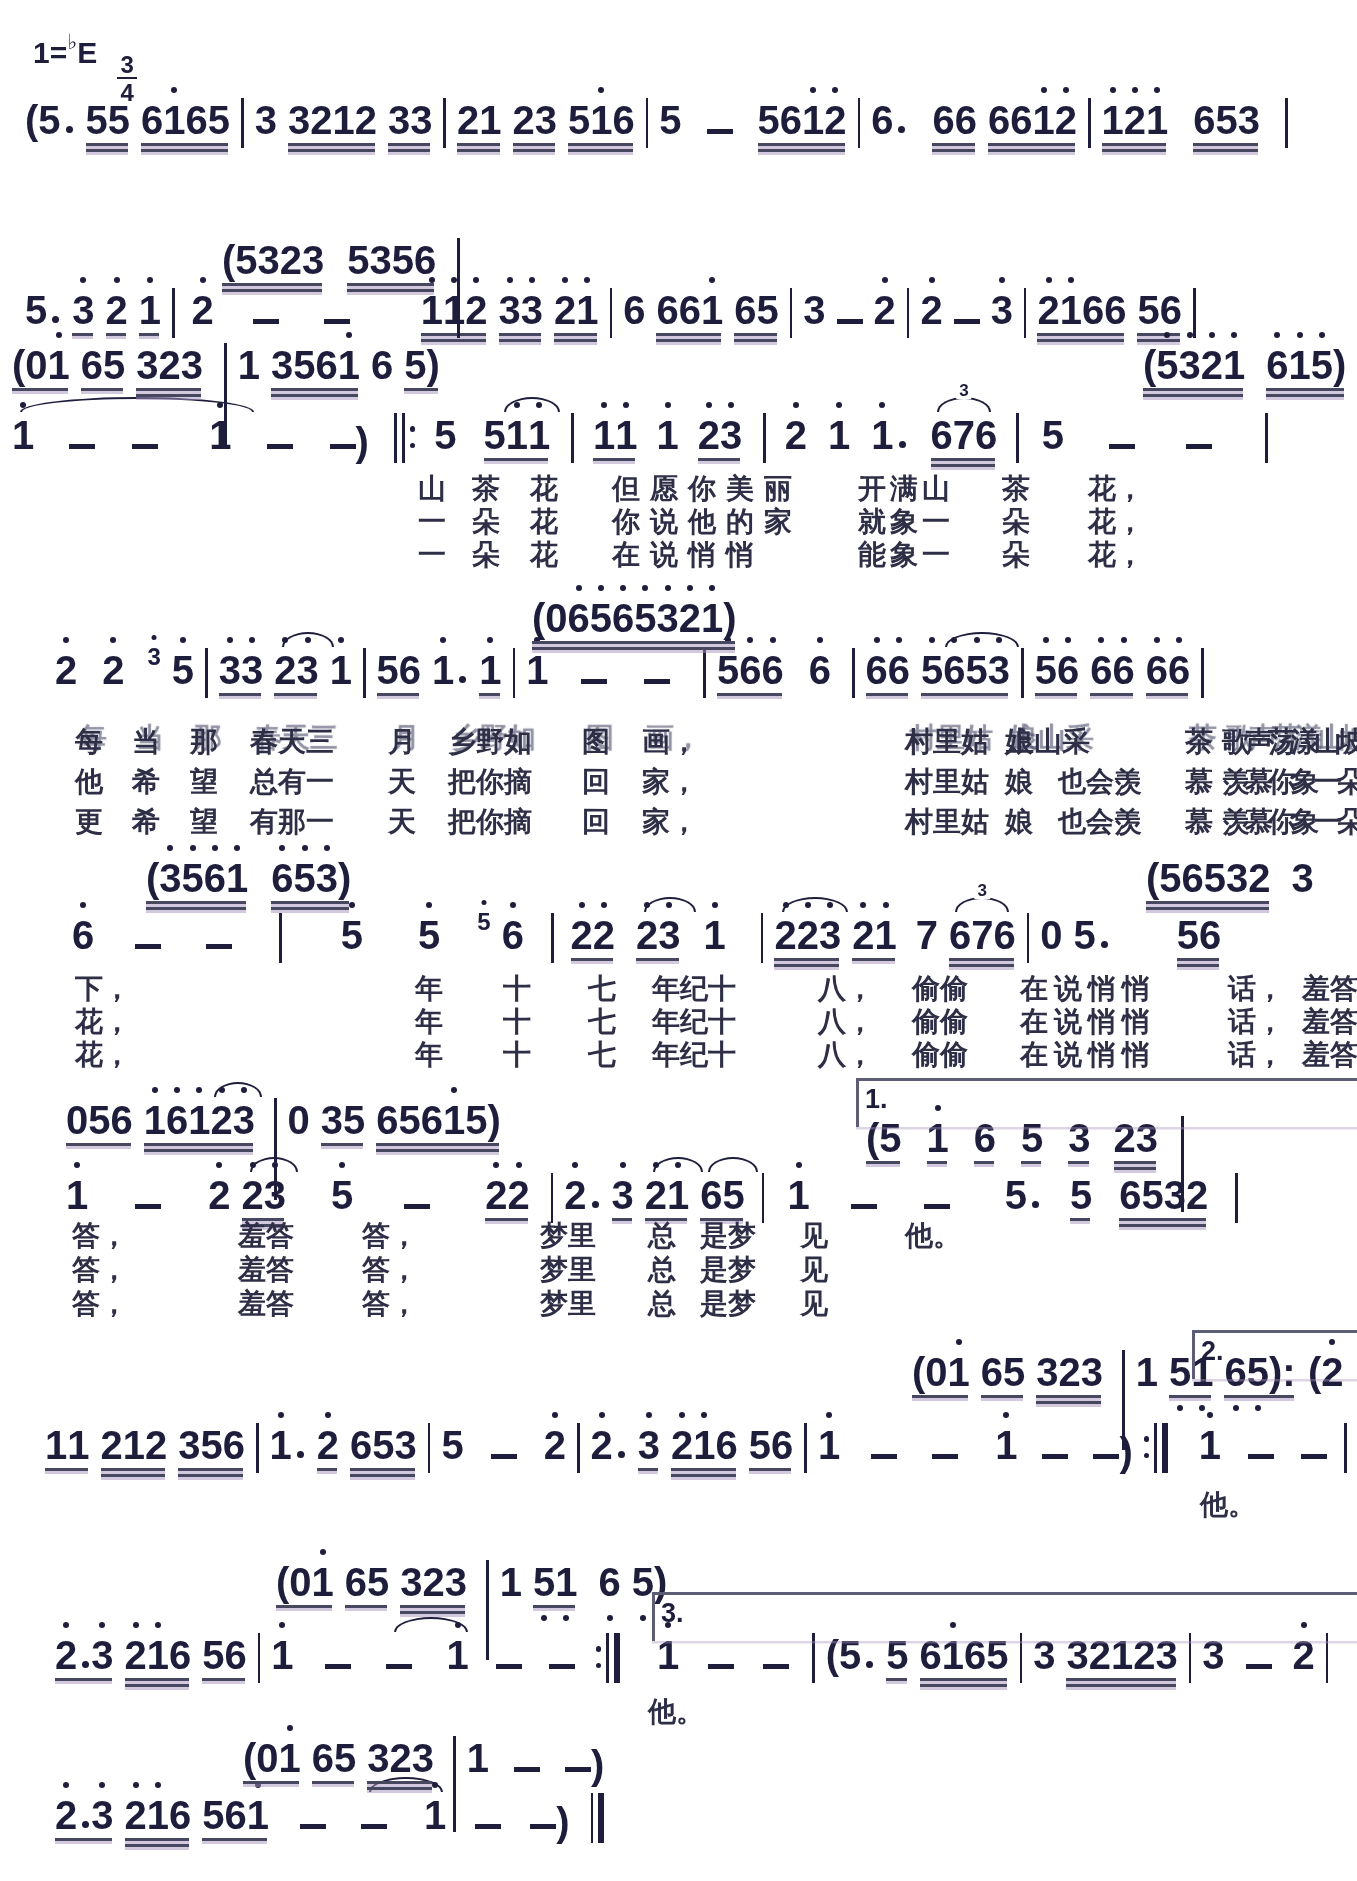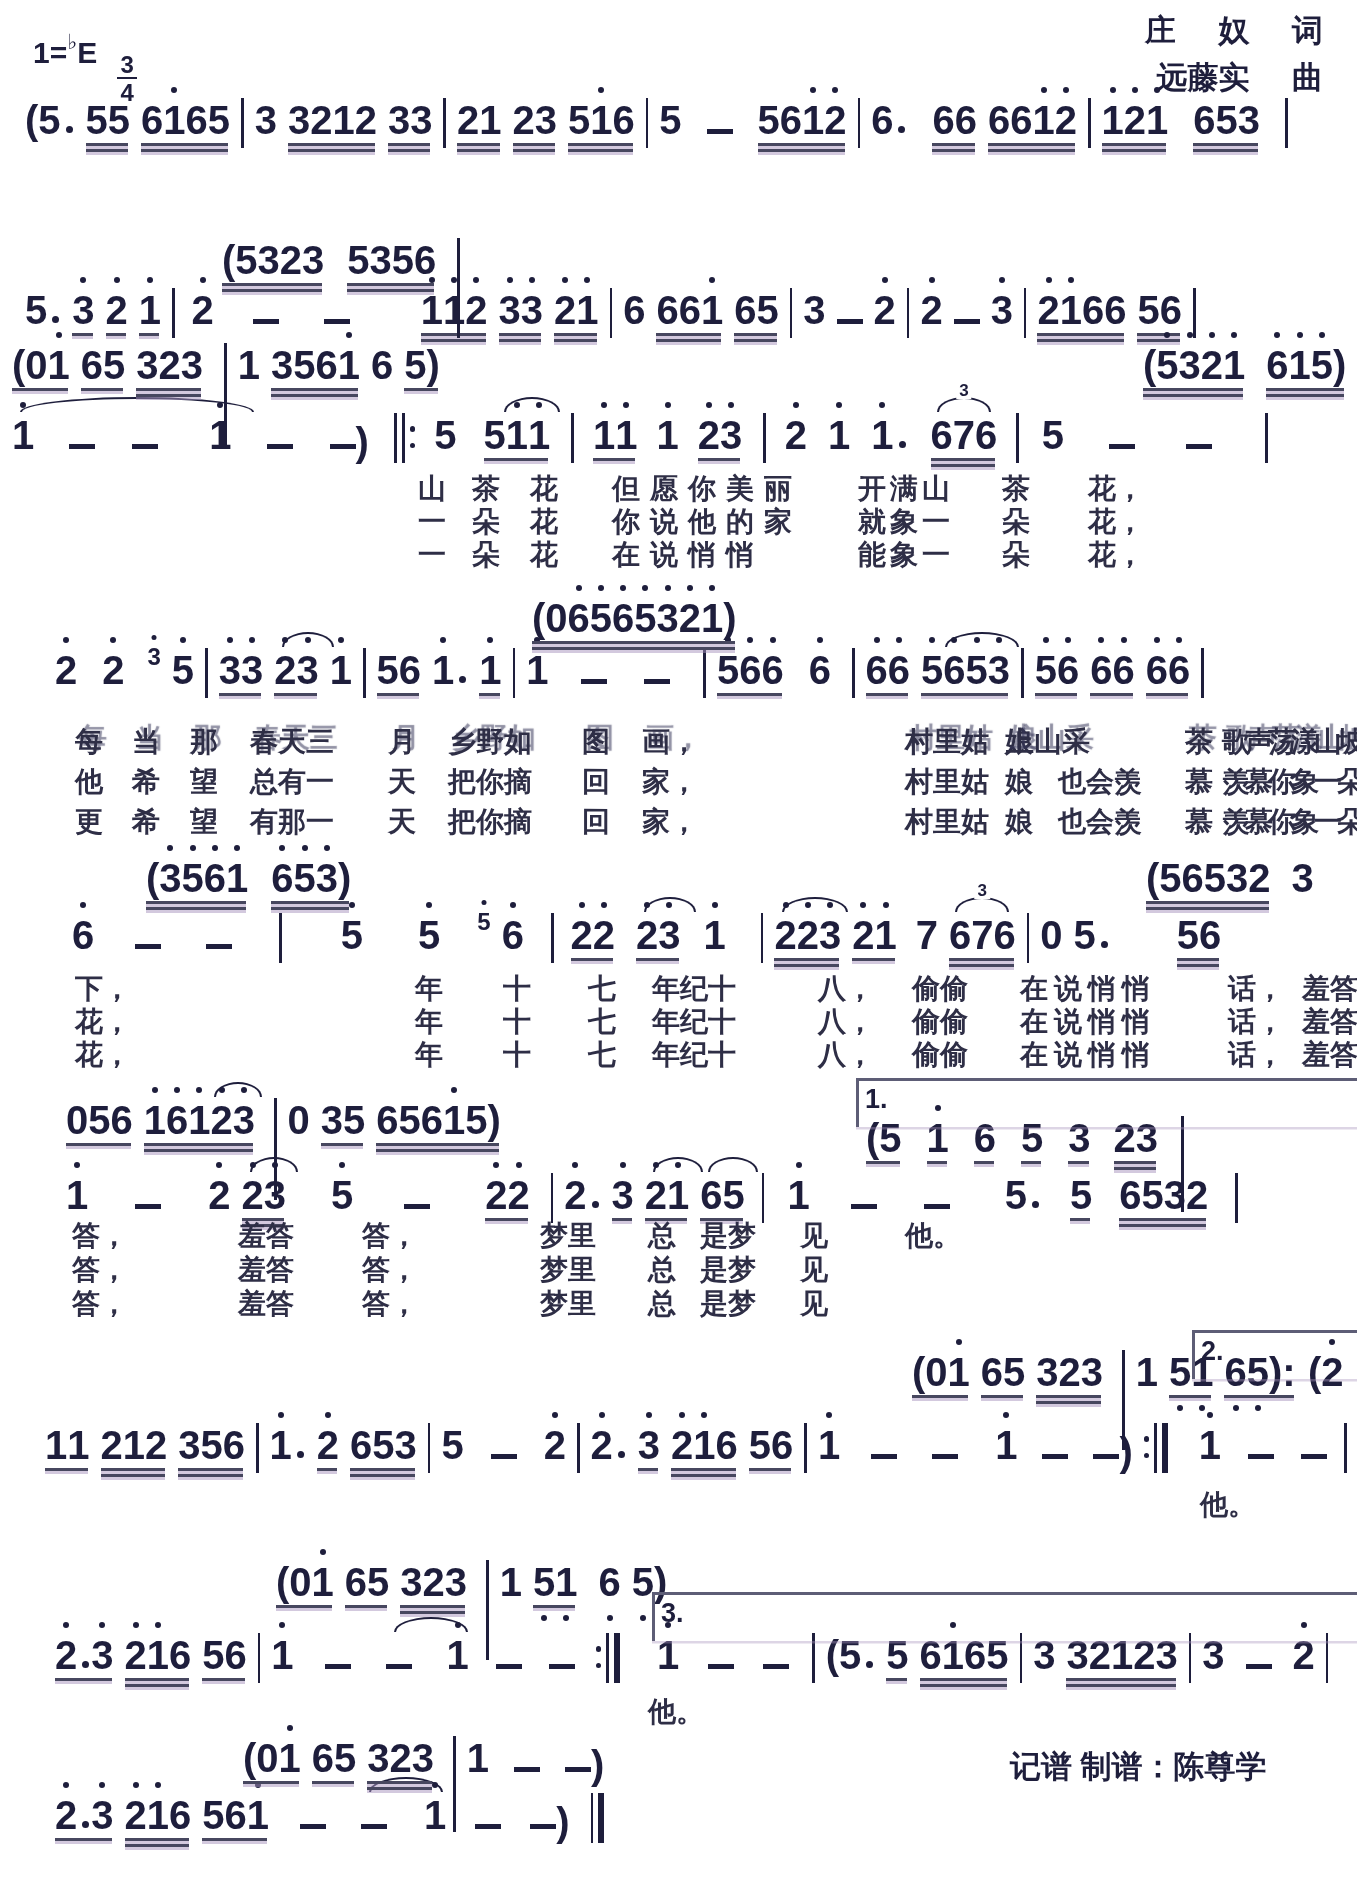--- a/index.html
+++ b/index.html
@@ -53,24 +53,20 @@
 <body>
 
 <div class="page">
   <div class="keysig">
     <span>1=</span><sup class="flat">♭</sup><span>E</span>
     <span class="frac">
       <span class="num">3</span>
       <span class="den">4</span>
     </span>
   </div>
-  <div class="byline">
-    <div>庄 奴 词</div>
-    <div>远藤实 曲</div>
-  </div>
   <div id="score">
       <div class="music" style="left: 25px; top: 100px;">
         <span class="tok"><span class="chars">
             <span class="ch">(</span>
             <span class="ch">5</span>
             <span class="adot"></span>
           </span></span>
         <span class="tok"><span class="chars">
             <span class="ch">5</span>
             <span class="ch">5</span>
@@ -1213,14 +1209,13 @@
           </span></span>
         <span class="tok" style="margin-left: 14px;"><span class="chars">
             <span class="dash"></span>
           </span></span>
         <span class="tok" style="margin-left: 14px;"><span class="chars">
             <span class="dash"></span>
             <span class="ch">)</span>
           </span></span>
       </div>
     </div>
-  <div class="credit">记谱 制谱：陈尊学</div>
 </div>
 
 </body></html>

